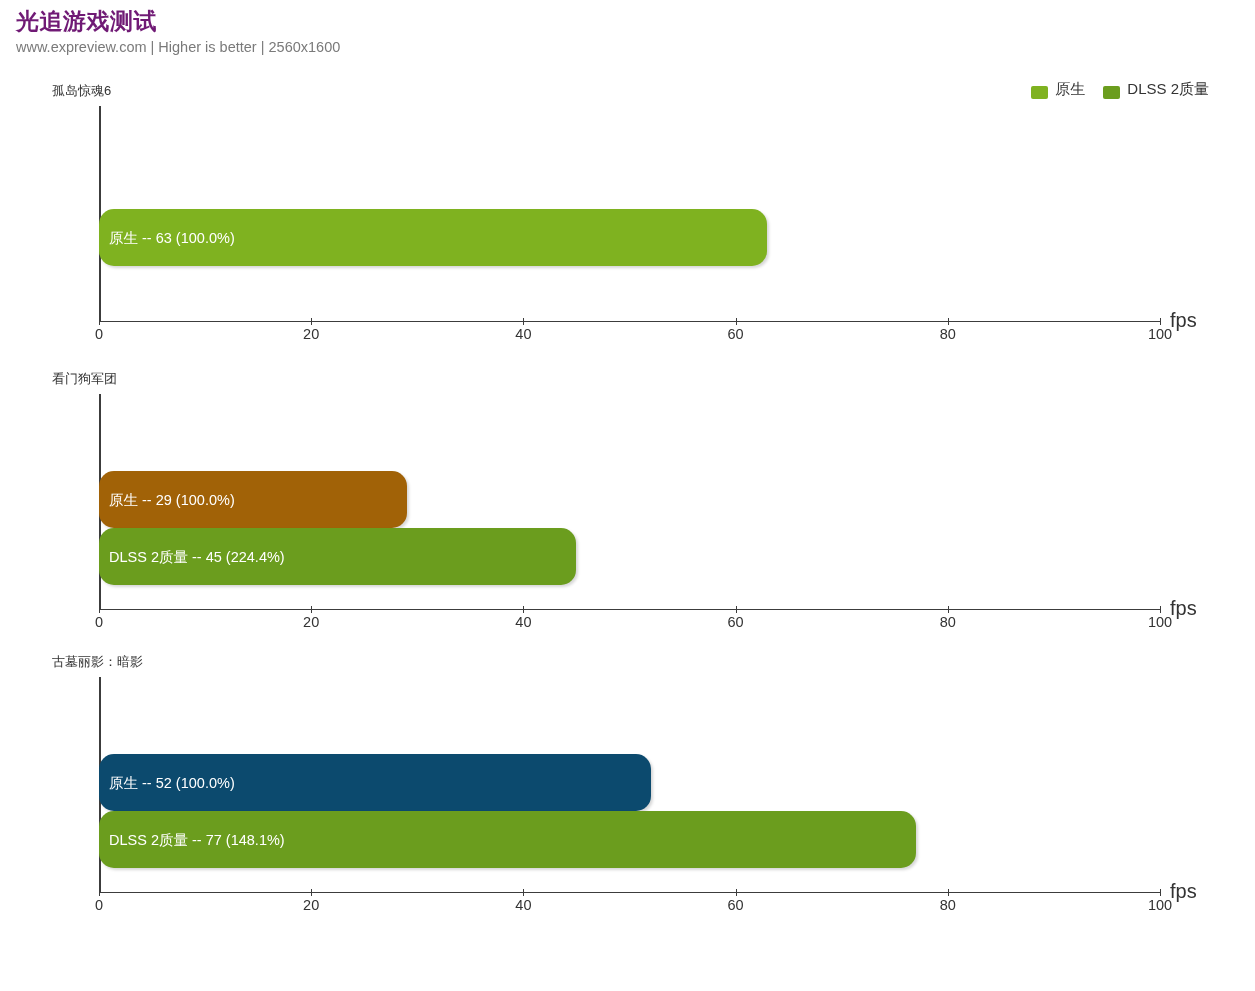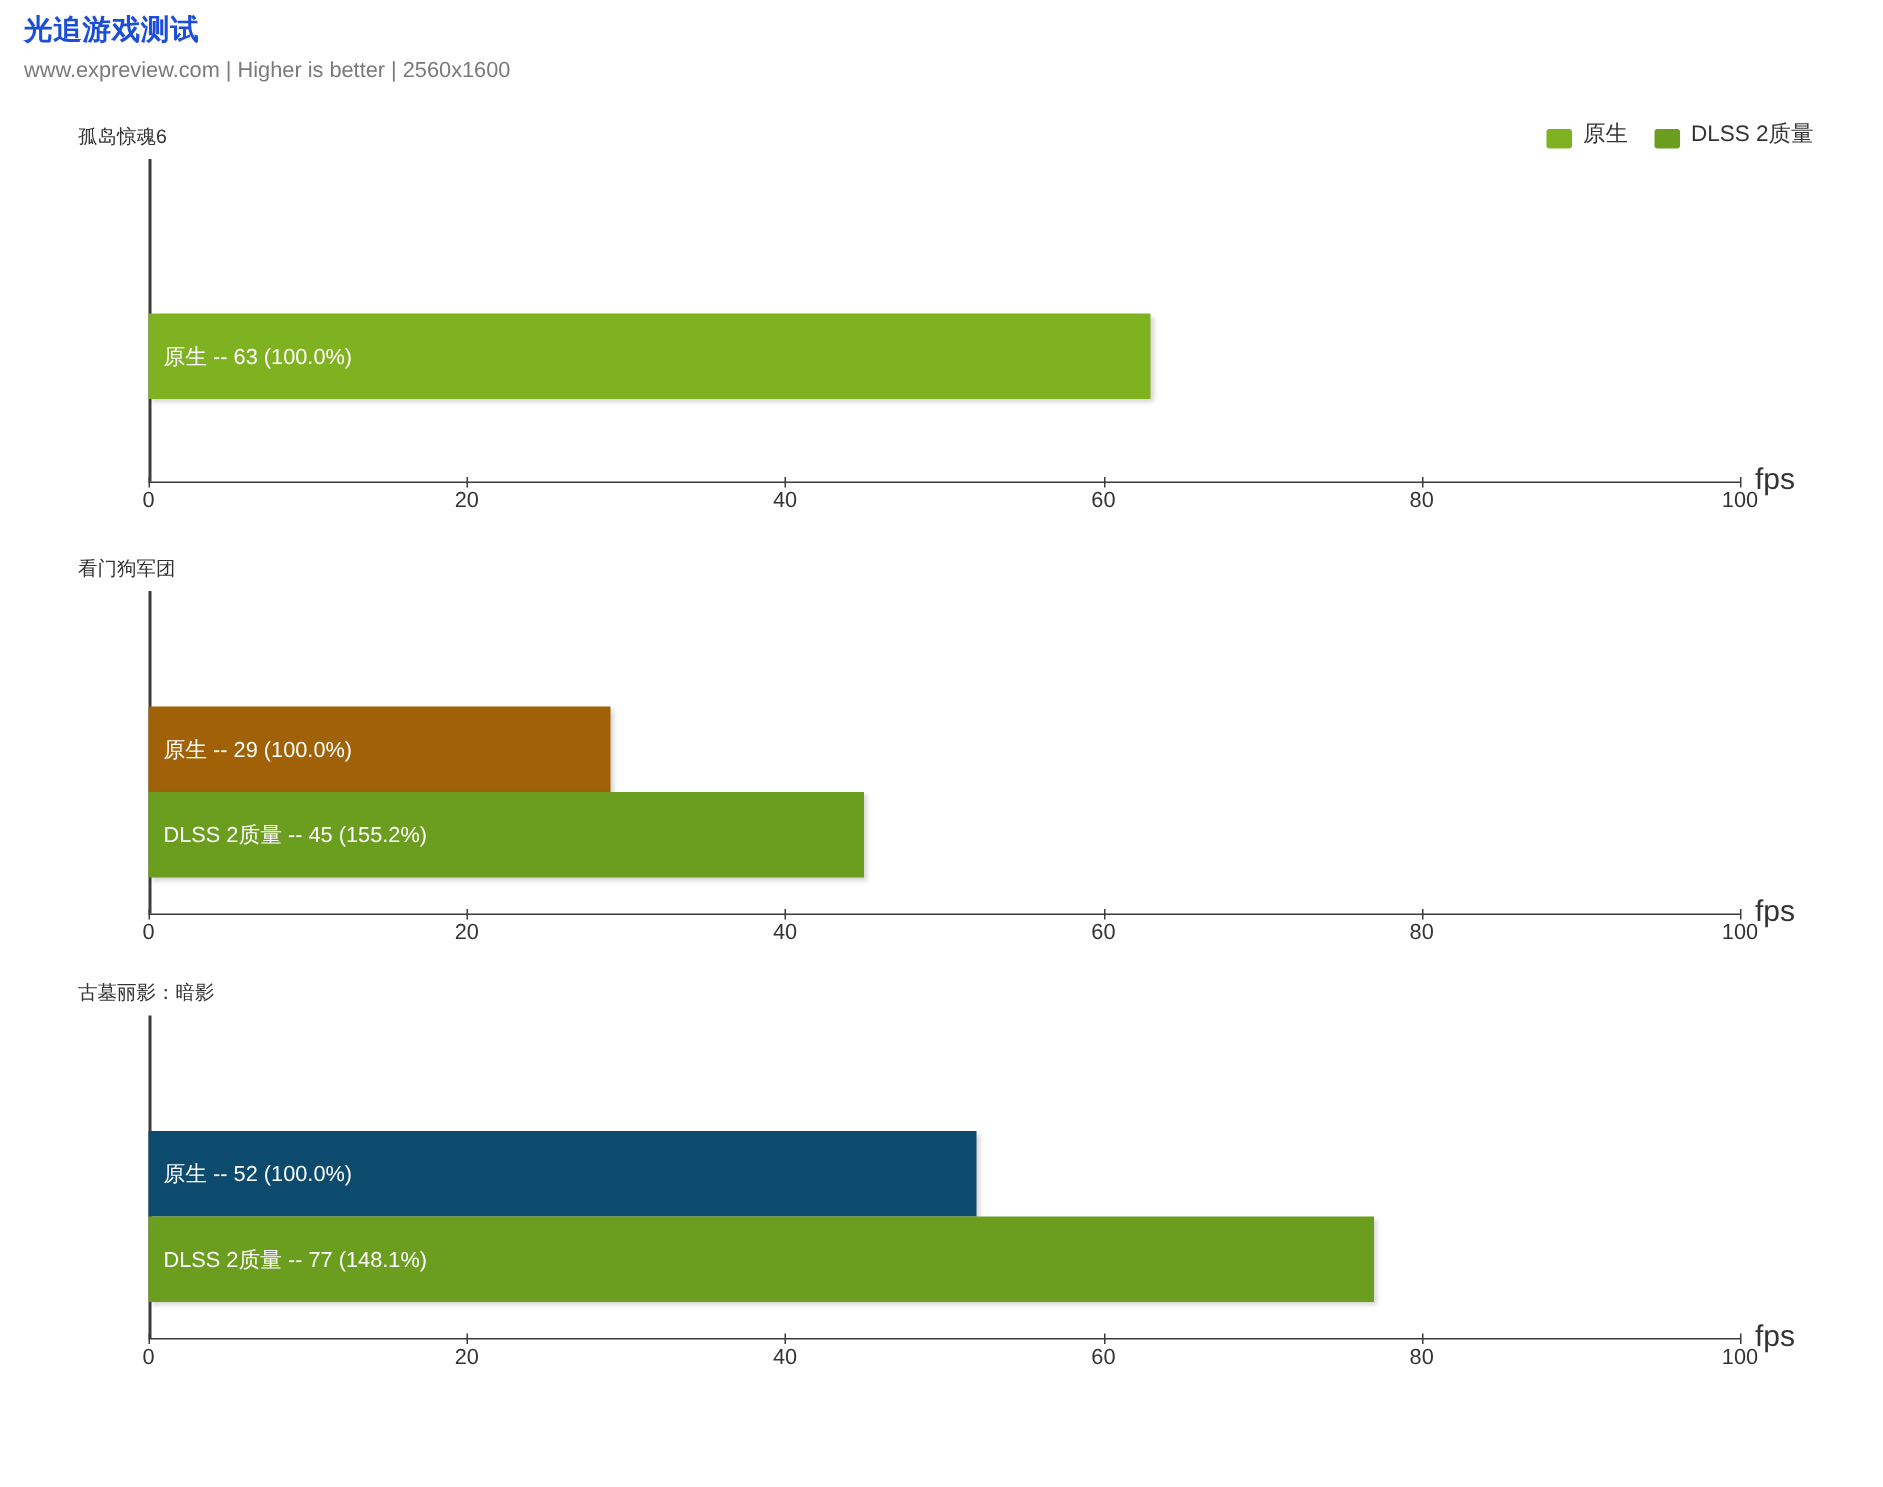--- a/index.html
+++ b/index.html
@@ -17,23 +17,23 @@
   }
 
   
   #header {
     position: absolute;
     left: 16px;
     top: 8px;
     width: 700px;
   }
   #chart-title {
-    font-size: 19px;
+    font-size: 23px;
     font-weight: bold;
-    color: #1d4ed8;
+    color: #701a75;
     letter-spacing: 0.5px;
     line-height: 26px;
     margin: 0;
   }
   #chart-subtitle {
     font-size: 14.5px;
     font-weight: normal;
     color: #7a7a7a;
     line-height: 22px;
     margin: 0;
@@ -119,20 +119,21 @@
   }
   .axis-unit {
     position: absolute;
     font-size: 20px;
     color: #333333;
     white-space: nowrap;
   }
   .bar {
     position: absolute;
     box-shadow: 2px 2px 3px rgba(0,0,0,0.16);
+    border-radius: 15px;
   }
   .bar-label {
     position: absolute;
     left: 10px;
     top: 50%;
     transform: translateY(-50%);
     font-size: 14.5px;
     color: #ffffff;
     white-space: nowrap;
   }
@@ -181,21 +182,21 @@
       </div>
     </div>
     <div class="chart-group" style="top: 370px; height: 275px;">
       <div class="group-label">看门狗军团</div>
       <div class="plot" style="width: 1061px; height: 215px;">
         <div class="y-axis" style="height: 215px;"></div>
         <div class="bar" style="left: 0px; top: 77px; width: 307.69px; height: 57px; background: #a16207;">
           <span class="bar-label">原生  --  29 (100.0%)</span>
         </div>
         <div class="bar" style="left: 0px; top: 134px; width: 477.45px; height: 57px; background: rgb(107, 157, 30);">
-          <span class="bar-label">DLSS 2质量  --  45 (155.2%)</span>
+          <span class="bar-label">DLSS 2质量  --  45 (224.4%)</span>
         </div>
         <div class="x-axis" style="top: 215px; width: 1061px;"></div>
         <div class="tick" style="left: 0px; top: 212px;"></div>
         <div class="tick-label" style="left: 0px; top: 220px;">0</div>
         <div class="tick" style="left: 212.2px; top: 212px;"></div>
         <div class="tick-label" style="left: 212.2px; top: 220px;">20</div>
         <div class="tick" style="left: 424.4px; top: 212px;"></div>
         <div class="tick-label" style="left: 424.4px; top: 220px;">40</div>
         <div class="tick" style="left: 636.6px; top: 212px;"></div>
         <div class="tick-label" style="left: 636.6px; top: 220px;">60</div>

